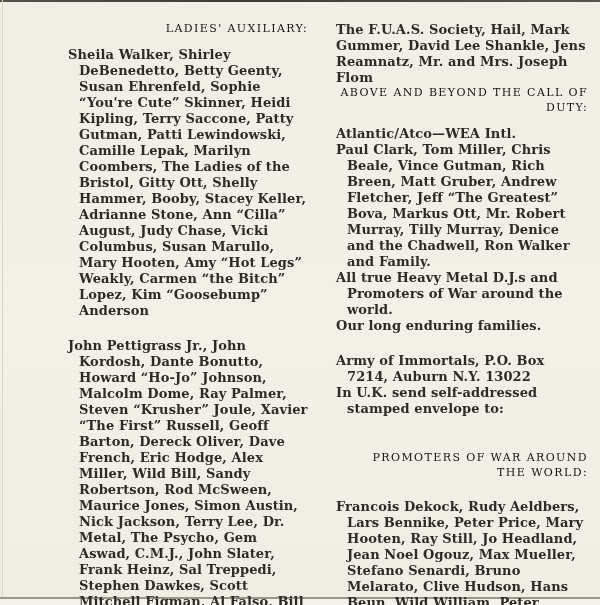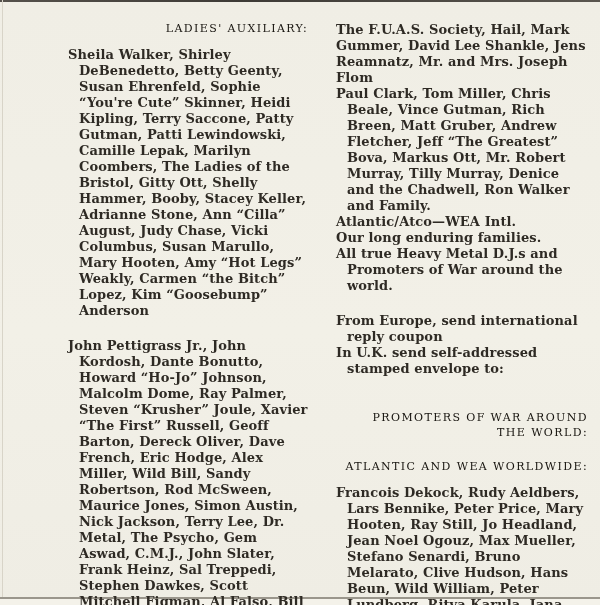--- a/index.html
+++ b/index.html
@@ -82,35 +82,35 @@
       <p class="credits hang">John Pettigrass Jr., John Kordosh, Dante Bonutto, Howard “Ho-Jo” Johnson, Malcolm Dome, Ray Palmer, Steven “Krusher” Joule, Xavier “The First” Russell, Geoff Barton, Dereck Oliver, Dave French, Eric Hodge, Alex Miller, Wild Bill, Sandy Robertson, Rod McSween, Maurice Jones, Simon Austin, Nick Jackson, Terry Lee, Dr. Metal, The Psycho, Gem Aswad, C.M.J., John Slater, Frank Heinz, Sal Treppedi, Stephen Dawkes, Scott Mitchell Figman, Al Falso, Bill Kerry, Wilson Whited, The Magnificent Sofo Family, Steve Carauana, George and Michael “Don't Fuck with Us” Parente, Ian Whittaker and the Wild Dogs—Dave Hall, Jem Matthews, John Jennings, Ken Nealon, Chris Beale, Jim Marshall, Ken Bran, Kevin “The Kaptain” Kasky, L.J.D.J. Magic, Jeff Carnicelli, Rocco and Eddie, Tom Krol Classical Psycho, Duane Ray, Al Parsons, Leonard Pace, Glen Donnelly, Todd Felice, Jimmy Brown, Kevin Rizzo, Tom “The Glory Rider” Brown, Bill Hanrahan, Trevor Gutman, Bob Piorun, Jim “Watts that sound?” Watts, Chaz Hamilton, Lemmy and the Motorheads, The Ithaca Guitar Workers, Bobby Shea, Richie Fazio, Chris Tetly, Alan Freeman, Tommy Vance, Mike Frank, Manny Ford, Dennis DeLamp, Tony Guarino, Les Conn, Marko Soccoli, Pat Donnelly, Damien Gutman, John “Zel” Zelehowsky, George “Mr. T” Baroody, Ollie Klemm, Dave Lang, Ted and Matt Chece, Hideous George, Master Gene D. Simes, Gen Lees, Matt O'Shaunnessey, Motley Stu, Mark DeMaio, “Zemsky” Marc Kramer, Gary at National, Denise Williams, Grant Williams, Bob “Dover Suite” Henson, Dr. Jonathon Freeman, Dr. John Oates (Otto), Julie Gameson, Terry Hubbard, Nigel and Dean Jarvis, Ken Martin, Phil Pinkerton, Brown, John Slater, Intensive care staff at Q.E.,</p>
     </section>
 
   </div>
 
   <div class="col col-right">
 
     <p class="credits continuation">The F.U.A.S. Society, Hail, Mark Gummer, David Lee Shankle, Jens Reamnatz, Mr. and Mrs. Joseph Flom</p>
 
     <section>
+      <h2 class="heading">ABOVE AND BEYOND THE CALL OF DUTY:</h2>
+      <p class="credits hang entry">Atlantic/Atco—WEA Intl.</p>
       <p class="credits hang entry">Paul Clark, Tom Miller, Chris Beale, Vince Gutman, Rich Breen, Matt Gruber, Andrew Fletcher, Jeff “The Greatest” Bova, Markus Ott, Mr. Robert Murray, Tilly Murray, Denice and the Chadwell, Ron Walker and Family.</p>
-      <p class="credits hang entry">Atlantic/Atco—WEA Intl.</p>
+      <p class="credits hang entry">All true Heavy Metal D.J.s and Promoters of War around the world.</p>
       <p class="credits hang entry">Our long enduring families.</p>
-      <p class="credits hang entry">All true Heavy Metal D.J.s and Promoters of War around the world.</p>
     </section>
 
     <section>
-      <p class="credits hang entry">From Europe, send international reply coupon</p>
+      <p class="credits hang entry">Army of Immortals, P.O. Box 7214, Auburn N.Y. 13022</p>
       <p class="credits hang entry">In U.K. send self-addressed stamped envelope to:</p>
     </section>
 
     <section class="gap-large">
       <h2 class="heading">PROMOTERS OF WAR AROUND THE WORLD:</h2>
     </section>
 
     <section>
-      <h2 class="heading">ATLANTIC AND WEA WORLDWIDE:</h2>
       <p class="credits hang">Francois Dekock, Rudy Aeldbers, Lars Bennike, Peter Price, Mary Hooten, Ray Still, Jo Headland, Jean Noel Ogouz, Max Mueller, Stefano Senardi, Bruno Melarato, Clive Hudson, Hans Beun, Wild William, Peter Lundberg, Ritva Karula, Jana, Marilu Windvand, Janet Dematteis, Janis Maiello, Kris Wrech, Margo Knesz, Angie Fragapane, Fran Lichtman, Roger DeJardins, Peter Kenny, Bob Roper, Shelly Cooper, Paul Fischli, Camilla</p>
     </section>
 
   </div>
 
 </div>
 
 </body></html>

